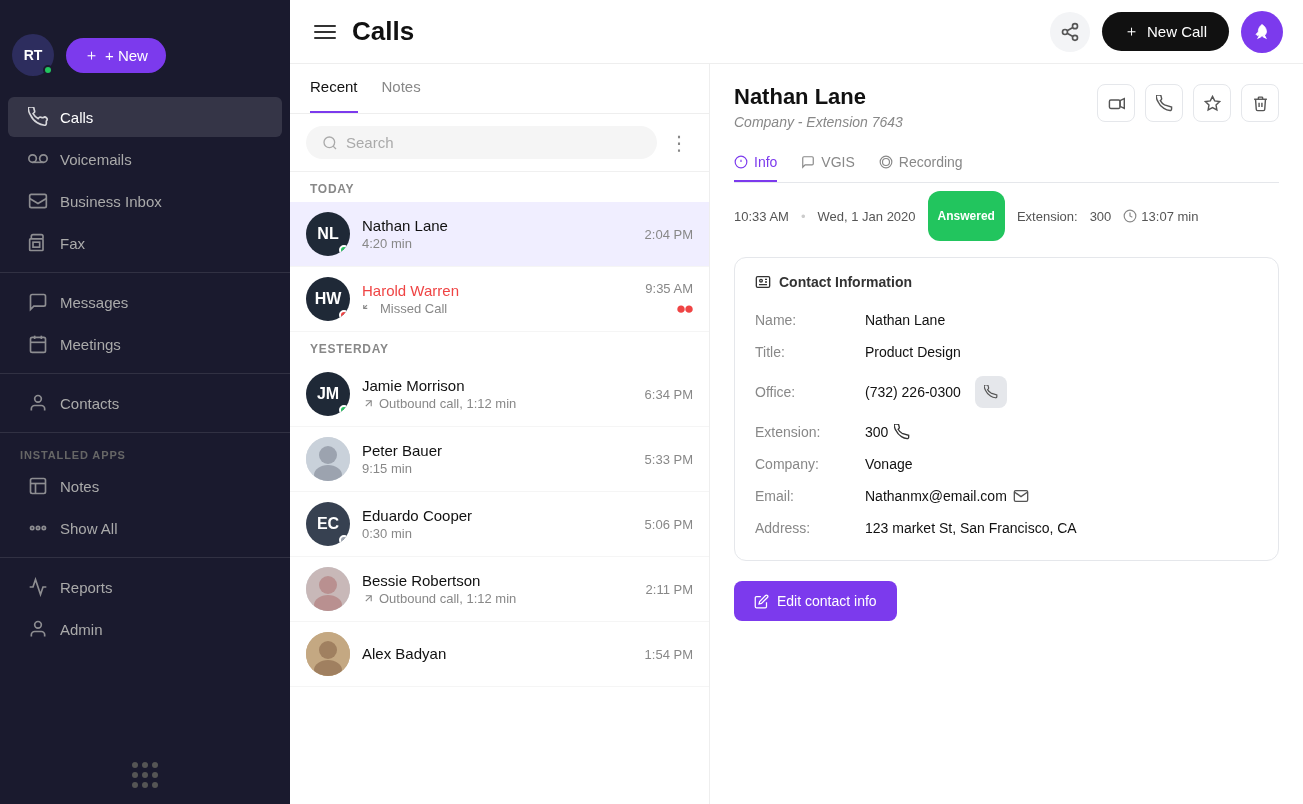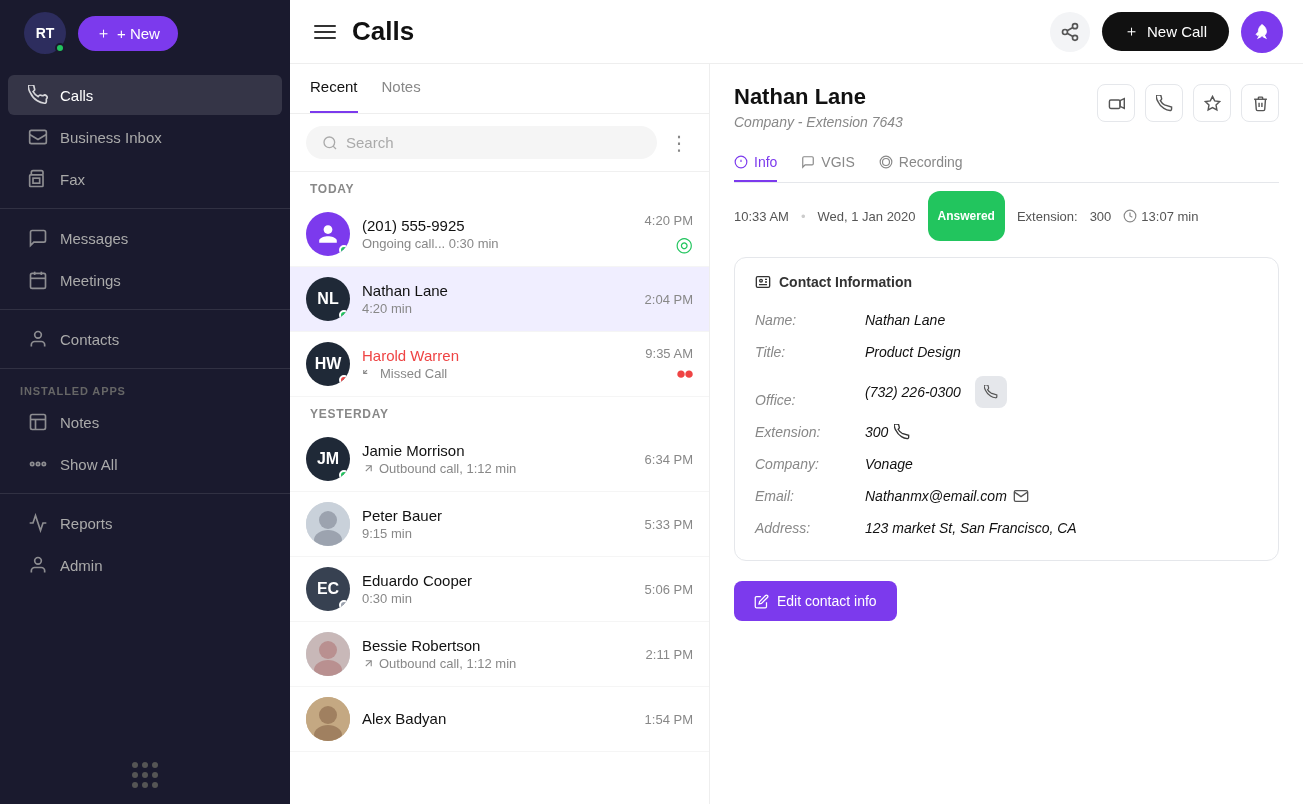--- a/index.html
+++ b/index.html
@@ -11,22 +11,23 @@
       background: #1a1a2e;
       color: #ccc;
       display: flex;
       flex-direction: column;
       height: 100%;
       flex-shrink: 0;
     }
     .sidebar-header {
       display: flex;
       align-items: center;
-      padding: 12px 24px;
+      padding: 12px 12px;
       gap: 12px;
+      margin-top: 22px;
     }
     .avatar-rt {
       width: 42px; height: 42px;
       background: #2d2d5e;
       border-radius: 50%;
       display: flex; align-items: center; justify-content: center;
       color: #fff; font-weight: 700; font-size: 14px;
       position: relative;
       flex-shrink: 0;
     }
@@ -307,22 +308,21 @@
       color: #333;
       margin-bottom: 14px;
       display: flex;
       align-items: center;
       gap: 8px;
     }
     .info-row {
       display: flex;
       padding: 8px 0;
       font-size: 14px;
-      align-items: flex-end;
-      font-style: italic;
+      align-items: center;
     }
     .info-label { width: 110px; color: #888; flex-shrink: 0; }
     .info-value { color: #111; font-weight: 500; display: flex; align-items: center; gap: 6px; }
     .phone-call-btn {
       width: 32px; height: 32px;
       border-radius: 8px;
       background: #e5e7eb;
       border: none;
       cursor: pointer;
       display: flex; align-items: center; justify-content: center;
@@ -361,20 +361,28 @@
 
   <nav class="sidebar-nav">
 
     <div class="nav-item active">
       <svg class="nav-icon" viewBox="0 0 24 24" fill="none" stroke="currentColor" stroke-width="2">
           <path d="M22 16.92v3a2 2 0 01-2.18 2 19.79 19.79 0 01-8.63-3.07A19.5 19.5 0 013.07 9.81 19.79 19.79 0 01.16 1.18 2 2 0 012.15 0h3a2 2 0 012 1.72c.12.96.36 1.9.7 2.81a2 2 0 01-.45 2.11L6.09 7.91a16 16 0 006 6l1.27-1.27a2 2 0 012.11-.45c.91.34 1.85.58 2.81.7A2 2 0 0122 16.92z"></path>
         </svg>
       <span>Calls</span>
     </div>
 
+    <div class="nav-item">
+      <svg class="nav-icon" viewBox="0 0 24 24" fill="none" stroke="currentColor" stroke-width="2">
+          <circle cx="5.5" cy="11.5" r="4.5"></circle>
+          <circle cx="18.5" cy="11.5" r="4.5"></circle>
+          <line x1="5.5" y1="16" x2="18.5" y2="16"></line>
+        </svg>
+      <span>Voicemails</span>
+    </div>
 
 
     <div class="nav-item">
       <svg class="nav-icon" viewBox="0 0 24 24" fill="none" stroke="currentColor" stroke-width="2">
           <rect x="2" y="4" width="20" height="16" rx="2"></rect>
           <polyline points="2,9 12,15 22,9"></polyline>
         </svg>
       <span>Business Inbox</span>
     </div>
 
@@ -519,38 +527,20 @@
             </svg>
           <input type="text" placeholder="Search" style="">
         </div>
         <span class="more-icon">⋮</span>
       </div>
 
       <div class="calls-list">
 
         <div class="section-label">TODAY</div>
 
-        <div class="call-item">
-          <div class="call-avatar" style="background:#7c3aed;">
-            <svg width="22" height="22" viewBox="0 0 24 24" fill="white">
-                <path d="M12 12c2.7 0 4.8-2.1 4.8-4.8S14.7 2.4 12 2.4 7.2 4.5 7.2 7.2 9.3 12 12 12zm0 2.4c-3.2 0-9.6 1.6-9.6 4.8v2.4h19.2v-2.4c0-3.2-6.4-4.8-9.6-4.8z"></path>
-              </svg>
-            <span class="status-dot green"></span>
-          </div>
-          <div class="call-info">
-            <div class="call-name">(201) 555-9925</div>
-            <div class="call-sub">
-              <span>Ongoing call... 0:30 min</span>
-            </div>
-          </div>
-          <div class="call-meta">
-            <span class="call-time">4:20 PM</span>
-            <span class="ongoing-icon">◎</span>
-          </div>
-        </div>
 
         <div class="call-item selected">
           <div class="call-avatar" style="background:#1f2937;">
             NL
             <span class="status-dot green"></span>
           </div>
           <div class="call-info">
             <div class="call-name">Nathan Lane</div>
             <div class="call-sub">
               <span>4:20 min</span>

